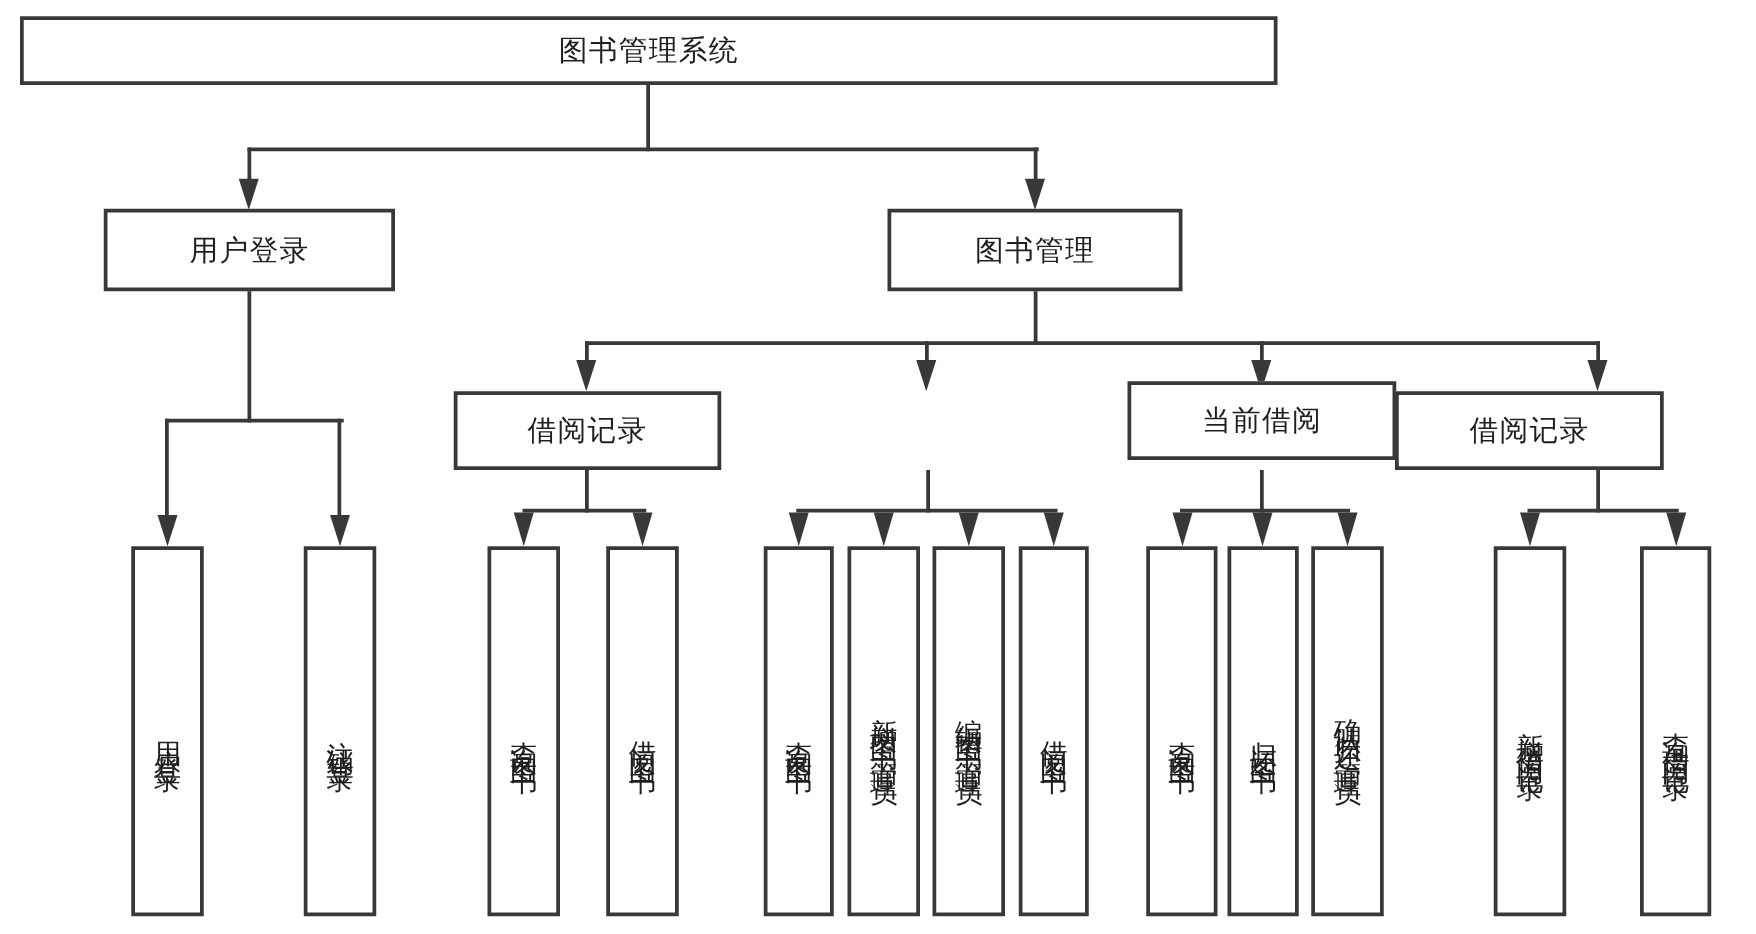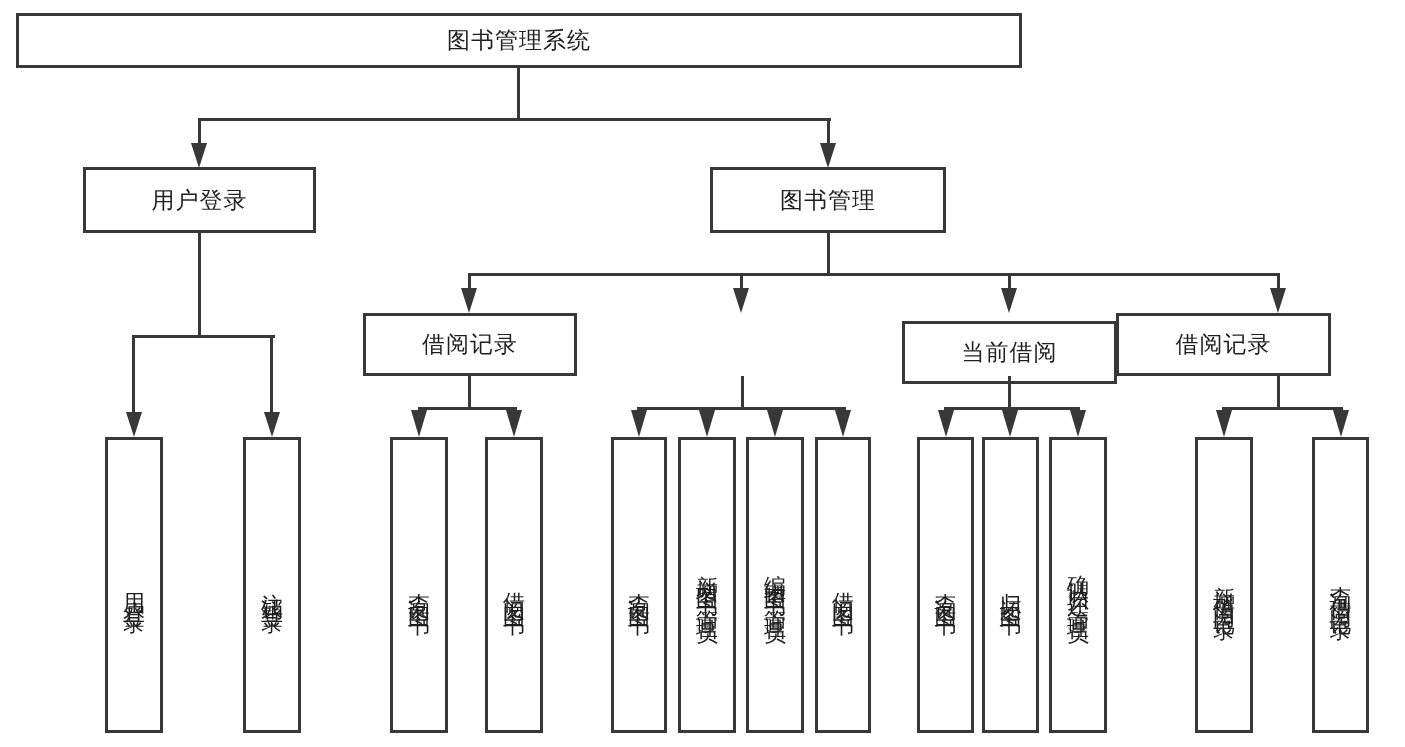--- a/index.html
+++ b/index.html
@@ -89,21 +89,21 @@
   <div class="vline" style="left:468px;top:273px;height:16px"></div>
   <div class="vline" style="left:740px;top:273px;height:16px"></div>
   <div class="vline" style="left:1008px;top:273px;height:16px"></div>
   <div class="vline" style="left:1277px;top:273px;height:16px"></div>
   <div class="arrow" style="left:461px;top:288px"></div>
   <div class="arrow" style="left:733px;top:288px"></div>
   <div class="arrow" style="left:1001px;top:288px"></div>
   <div class="arrow" style="left:1270px;top:288px"></div>
 
   <div class="box" style="left:363px;top:313px;width:214px;height:63px">借阅记录</div>
-  <div class="box" style="left:902px;top:321px;width:215px;height:63px">当前借阅</div>
+  <div class="box" style="left:902px;top:305px;width:215px;height:63px">当前借阅</div>
   <div class="box" style="left:1116px;top:313px;width:215px;height:63px">借阅记录</div>
 
   <div class="vline" style="left:468px;top:376px;height:34px"></div>
   <div class="hline" style="left:418px;top:407px;width:99px"></div>
   <div class="arrow tall" style="left:411px;top:410px"></div>
   <div class="arrow tall" style="left:506px;top:410px"></div>
 
   <div class="vline" style="left:741px;top:376px;height:34px"></div>
   <div class="hline" style="left:637px;top:407px;width:209px"></div>
   <div class="arrow tall" style="left:631px;top:410px"></div>

